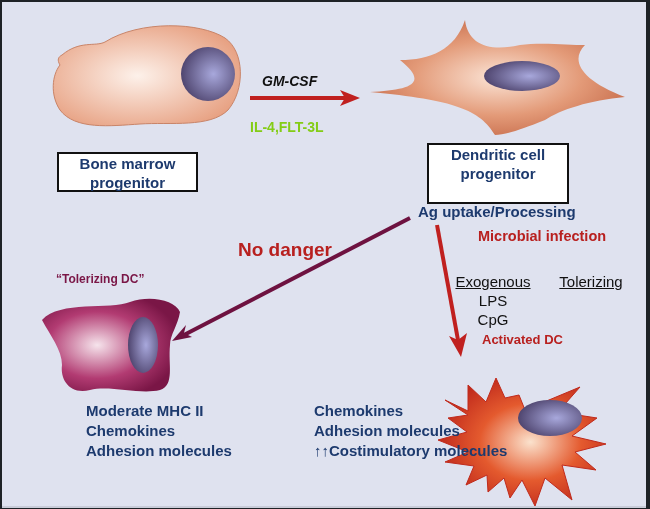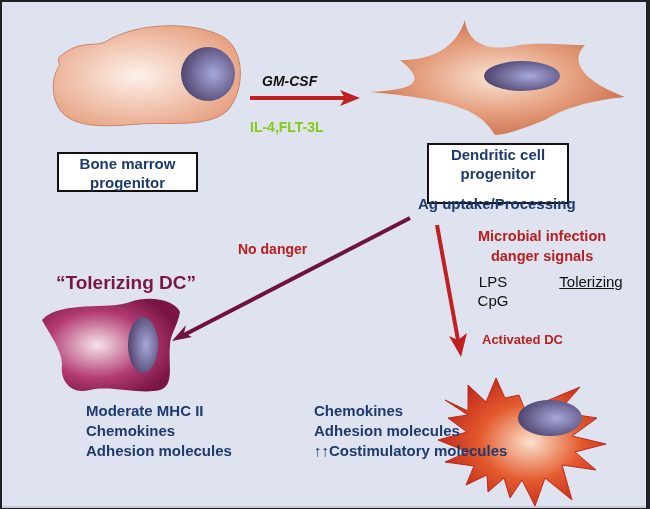--- a/index.html
+++ b/index.html
@@ -77,41 +77,41 @@
 
 <div class="box" style="left:57px;top:152px;width:141px;height:40px;">
   <div>Bone marrow</div>
   <div>progenitor</div>
 </div>
 <div class="box" style="left:427px;top:143px;width:142px;height:61px;">
   <div>Dendritic cell</div>
   <div>progenitor</div>
 </div>
 
-<div class="t blue" style="left:418px;top:195px;font-size:15px;">Ag uptake/Processing</div>
+<div class="t blue" style="left:418px;top:203px;font-size:15px;">Ag uptake/Processing</div>
 
-<div class="t red" style="left:238px;top:240px;font-size:14px;line-height:19px;">
+<div class="t red" style="left:238px;top:240px;font-size:19px;line-height:19px;">
   <div>No danger</div>
 </div>
 
 <div class="t red" style="left:478px;top:226px;font-size:14.5px;line-height:20px;text-align:center;">
   <div>Microbial infection</div>
-  <div>danger signals</div>
 </div>
 
 <div class="plain" style="left:452px;top:272px;width:82px;line-height:19px;">
+  <div class="ul">Exogenous</div>
   <div>LPS</div>
   <div>CpG</div>
 </div>
 <div class="plain" style="left:546px;top:272px;width:90px;line-height:19px;">
   <div class="ul">Tolerizing</div>
 </div>
 
 <div class="t red" style="left:482px;top:332px;font-size:13px;">Activated DC</div>
-<div class="t plum" style="left:56px;top:272px;font-size:19px;">“Tolerizing DC”</div>
+<div class="t plum" style="left:56px;top:272px;font-size:12px;">“Tolerizing DC”</div>
 
 <div class="t blue list" style="left:38px;top:401px;">
   <div>Moderate MHC II</div>
   <div>Chemokines</div>
   <div>Adhesion molecules</div>
 </div>
 <div class="t blue list" style="left:266px;top:401px;">
   <div>Chemokines</div>
   <div>Adhesion molecules</div>
   <div>↑↑Costimulatory molecules</div>

